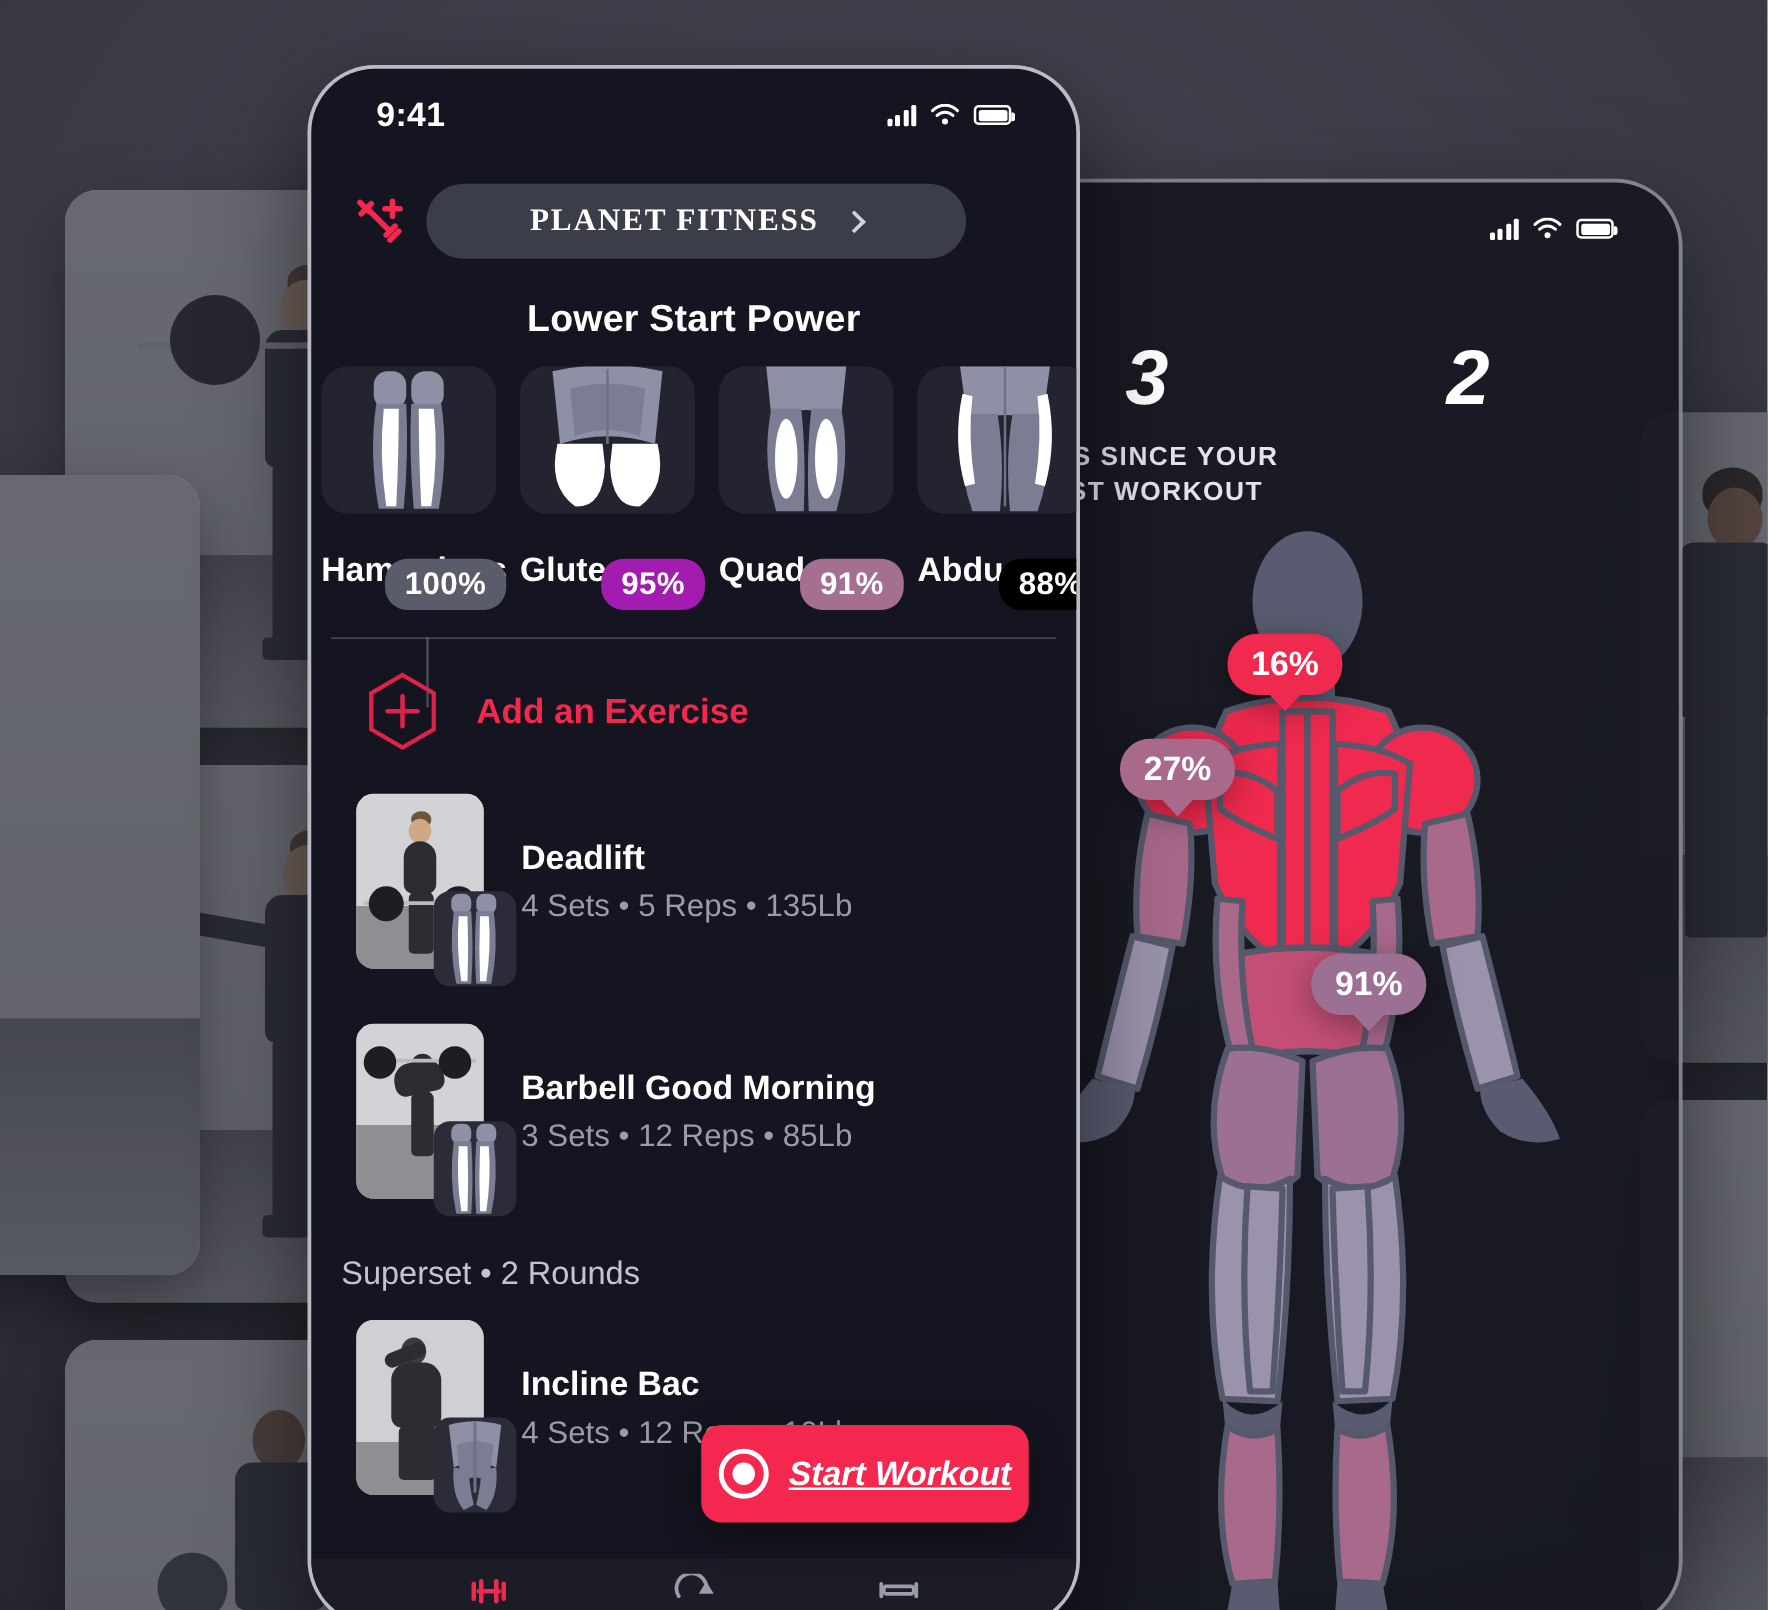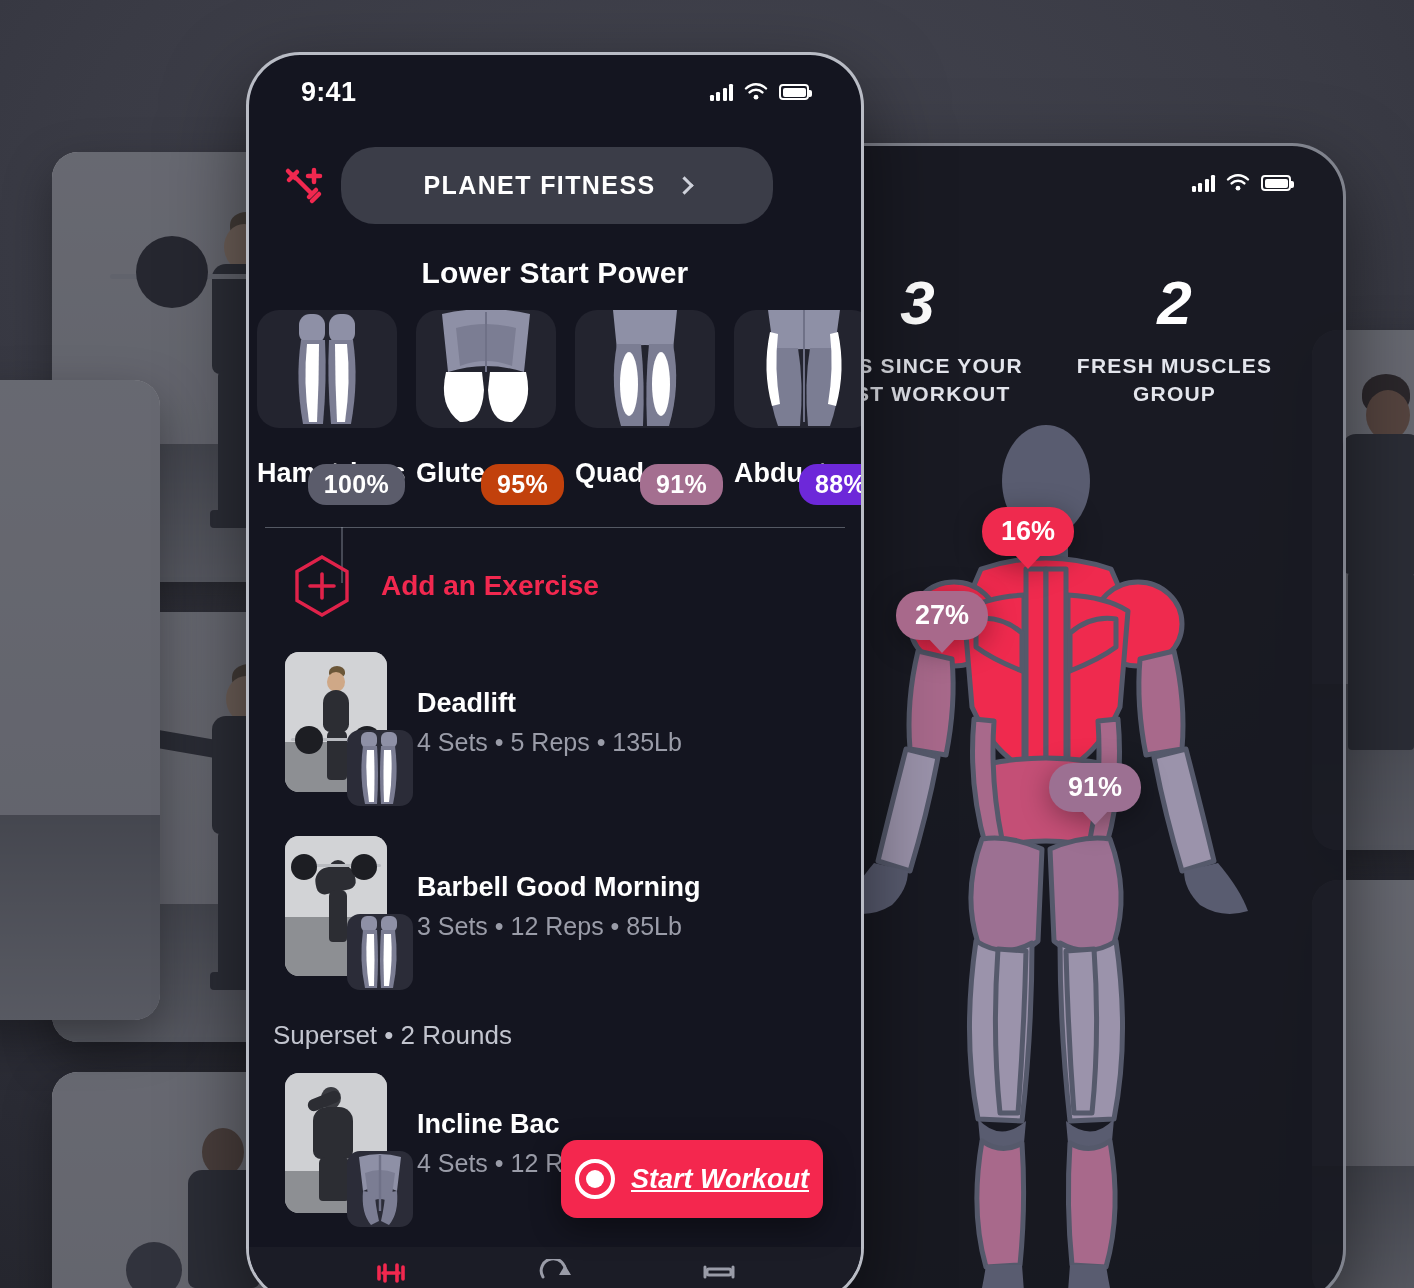--- a/index.html
+++ b/index.html
@@ -66,23 +66,24 @@
   .bars i:nth-child(3){height:13px}.bars i:nth-child(4){height:17px}
   .batt { width:30px; height:16px; border:2px solid #fff; border-radius:4px; position:relative; }
   .batt::after{content:"";position:absolute;right:-5px;top:4px;width:3px;height:7px;background:#fff;border-radius:0 2px 2px 0;}
   .batt i{position:absolute;inset:1.5px;background:#fff;border-radius:2px;display:block;}
 
   
   .fp { position:absolute; left:0; right:0; top:74px; bottom:0; }
   .topbar { display:flex; align-items:center; padding:18px 30px 0 32px; gap:14px; }
   .logo { width:46px; height:46px; position:relative; flex:0 0 auto; }
   .gympill {
-    flex:1; height:77px; background:#3b3d48; border-radius:34px;
+    flex:1; height:60px; background:#3b3d48; border-radius:34px;
     display:flex; align-items:center; justify-content:center; gap:22px;
     margin-right:58px;
+    font-family:Liberation Serif, serif;
   }
   .gympill .txt { color:#fff; font-weight:700; font-size:25px; letter-spacing:1.4px; }
   .chev { width:13px; height:13px; border-right:3.4px solid #cfd2db; border-top:3.4px solid #cfd2db;
     transform:rotate(45deg); }
 
   .wtitle { text-align:center; color:#fff; font-size:30px; font-weight:700; margin-top:32px; letter-spacing:.2px; }
 
   
   .chips { display:flex; gap:19px; padding:20px 0 0 8px; }
   .chip { position:relative; width:140px; flex:0 0 auto; }
@@ -251,21 +252,20 @@
   </div>
 
   <div class="bp">
     <div class="stats">
       <div class="stat">
         <div class="statnum">3</div>
         <div class="statlab">DAYS SINCE YOUR LAST WORKOUT</div>
       </div>
       <div class="stat">
         <div class="statnum">2</div>
-        <div class="statlab">FRESH MUSCLES GROUP</div>
       </div>
     </div>
 
     <div class="bodywrap">
       <svg class="bodysvg" width="520" height="880" viewBox="0 0 520 880">
         <g stroke="#55596b" stroke-width="5" stroke-linejoin="round">
 
           <ellipse cx="260" cy="62" rx="44" ry="56" fill="#595c70" stroke="none"></ellipse>
           <rect x="238" y="108" width="44" height="36" fill="#595c70" stroke="none"></rect>
 
@@ -390,21 +390,21 @@
       <div class="chip">
         <div class="chipimg">
           <svg width="140" height="118" viewBox="0 0 140 118">
             <path d="M26 4 Q70 -6 114 4 L108 62 Q70 50 32 62 Z" fill="#8e90a6"></path>
             <path d="M40 18 Q70 10 100 18 L96 56 Q70 46 44 56 Z" fill="#7b7d93"></path>
             <path d="M30 62 Q22 96 44 112 Q66 114 68 80 L66 62 Z" fill="#ffffff"></path>
             <path d="M110 62 Q118 96 96 112 Q74 114 72 80 L74 62 Z" fill="#ffffff"></path>
             <line x1="70" y1="2" x2="70" y2="62" stroke="#6f7187" stroke-width="2"></line>
           </svg>
         </div>
-        <div class="pct" style="background:#c2410c;">95%</div>
+        <div class="pct" style="background:#a21caf;">95%</div>
         <div class="chiplabel">Glutes</div>
       </div>
 
       <div class="chip">
         <div class="chipimg">
           <svg width="140" height="118" viewBox="0 0 140 118">
             <path d="M38 0 Q70 -6 102 0 L98 40 Q70 30 42 40 Z" fill="#8e90a6"></path>
             <path d="M42 34 Q34 76 46 116 L68 116 Q70 72 66 34 Z" fill="#7b7d93"></path>
             <path d="M98 34 Q106 76 94 116 L72 116 Q70 72 74 34 Z" fill="#7b7d93"></path>
             <ellipse cx="54" cy="74" rx="9" ry="32" fill="#ffffff"></ellipse>
@@ -419,21 +419,21 @@
         <div class="chipimg">
           <svg width="140" height="118" viewBox="0 0 140 118">
             <path d="M34 0 Q70 -8 106 0 L100 44 Q70 34 40 44 Z" fill="#8e90a6"></path>
             <path d="M40 38 Q30 78 44 116 L66 116 Q70 74 64 38 Z" fill="#7b7d93"></path>
             <path d="M100 38 Q110 78 96 116 L74 116 Q70 74 76 38 Z" fill="#7b7d93"></path>
             <path d="M36 22 Q28 60 38 96 L46 94 Q40 58 44 24 Z" fill="#ffffff"></path>
             <path d="M104 22 Q112 60 102 96 L94 94 Q100 58 96 24 Z" fill="#ffffff"></path>
             <line x1="70" y1="0" x2="70" y2="112" stroke="#6f7187" stroke-width="2"></line>
           </svg>
         </div>
-        <div class="pct" style="background:#6d28d9;">88%</div>
+        <div class="pct" style="background:#000000;">88%</div>
         <div class="chiplabel">Abductors</div>
       </div>
 
     </div>
 
     <div class="divider">
       <div class="vline"></div>
     </div>
 
     <div class="addrow">

